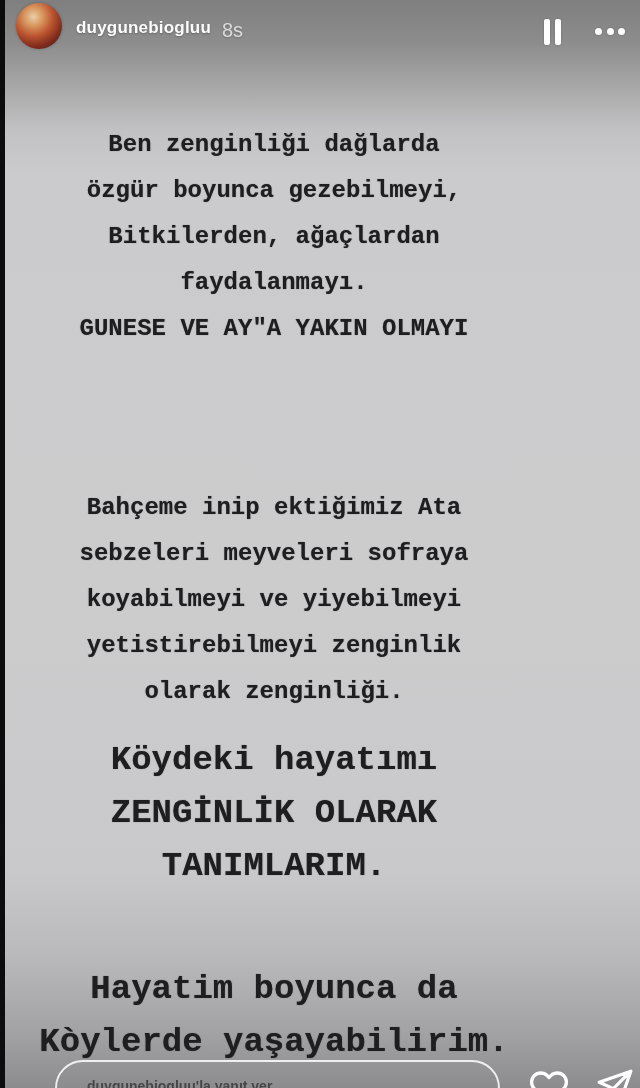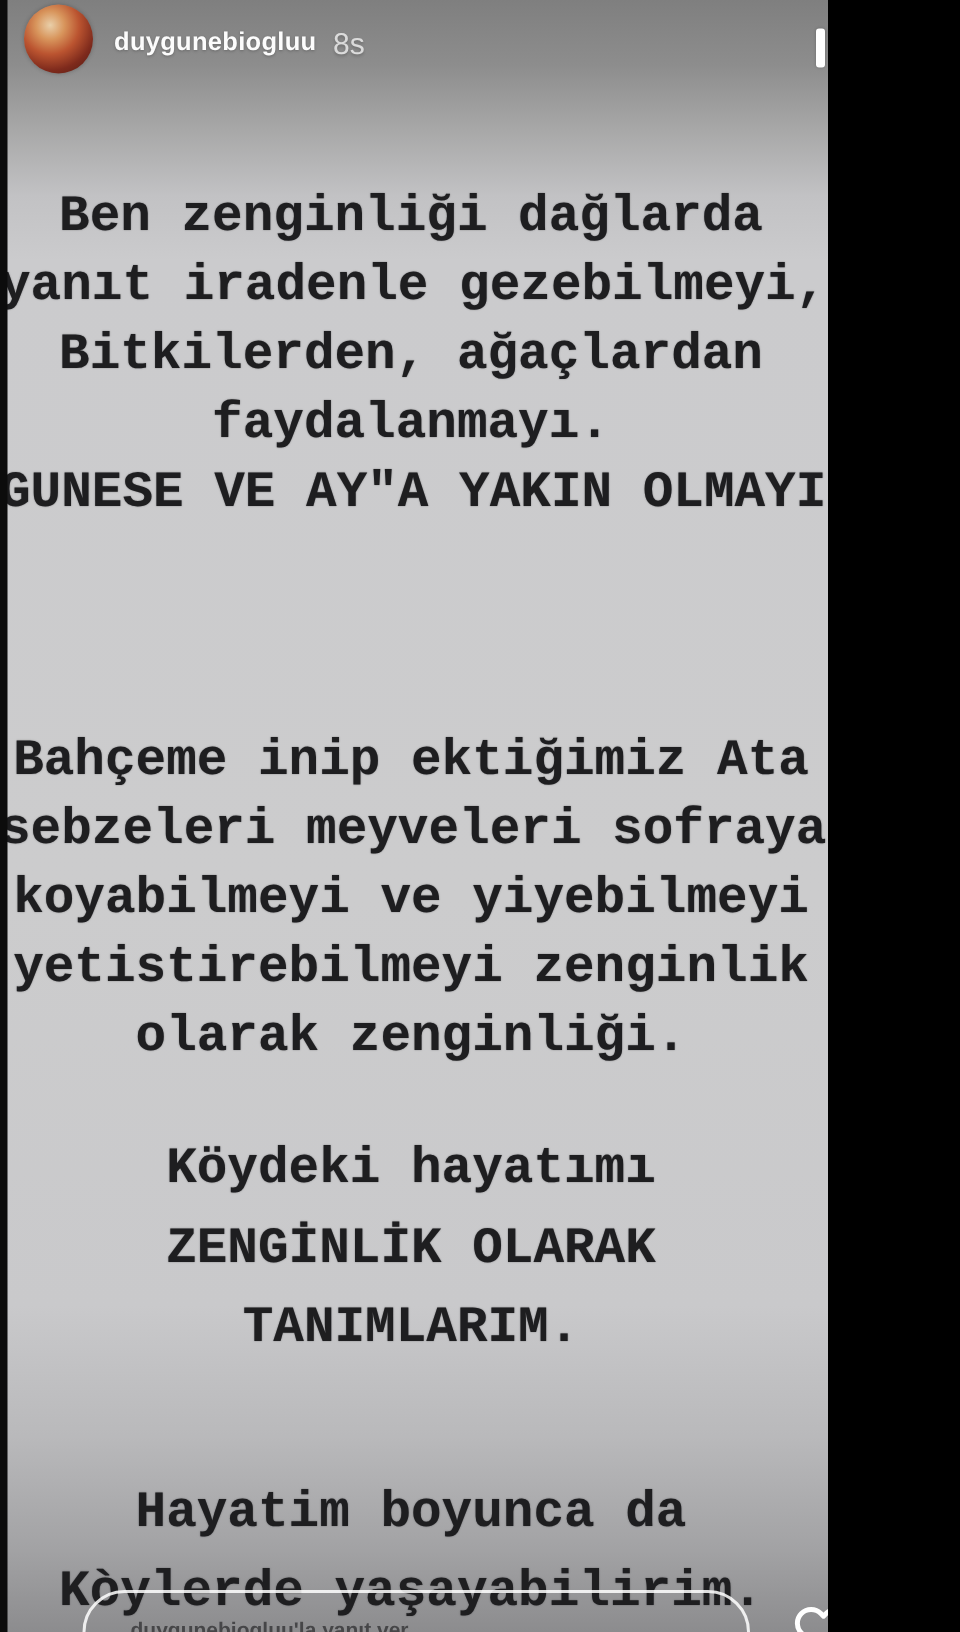--- a/index.html
+++ b/index.html
@@ -3,21 +3,21 @@
 <meta charset="utf-8">
 <style>
   html, body {
     margin: 0;
     padding: 0;
     background: #000;
     font-family: "Liberation Sans", sans-serif;
   }
   .screen {
     position: relative;
-    width: 552px;
+    width: 640px;
     height: 1088px;
     overflow: hidden;
     background: linear-gradient(180deg,
       #7f7f7f 0%,
       #8d8d8d 4%,
       #a8a8a8 8%,
       #c2c2c4 12%,
       #cbcbcd 16%,
       #cccccd 55%,
       #c9c9cb 80%,
@@ -103,22 +103,22 @@
     left: 0;
     width: 548px;
     text-align: center;
     font-family: "Liberation Mono", monospace;
     font-weight: 700;
     color: #1e1e20;
     text-shadow: 0 0 1px rgba(30,30,32,0.55);
     white-space: nowrap;
   }
   .para .line { display: block; }
-  .p-normal { font-size: 34px; line-height: 46px; }
-  .p-large  { font-size: 34px; line-height: 53px; margin-top: 20px; }
+  .p-normal { font-size: 24px; line-height: 46px; }
+  .p-large  { font-size: 34px; line-height: 53px; }
   .para-1 { top: 122px; }
   .para-2 { top: 485px; }
   .para-3 { top: 734px; }
   .para-4 { top: 963px; }
 
   
   .reply-pill {
     position: absolute;
     left: 55px; top: 1060px;
     width: 445px; height: 56px;
@@ -170,21 +170,21 @@
       </div>
     <div class="more-icon">
         <span></span>
         <span></span>
         <span></span>
       </div>
   </div>
 
   <div class="para p-normal para-1">
     <span class="line">Ben zenginliği dağlarda</span>
-    <span class="line">yanıt iradenle gezebilmeyi,</span>
+    <span class="line">özgür boyunca gezebilmeyi,</span>
     <span class="line">Bitkilerden, ağaçlardan</span>
     <span class="line">faydalanmayı.</span>
     <span class="line">GUNESE VE AY"A YAKIN OLMAYI</span>
   </div>
 
   <div class="para p-normal para-2">
     <span class="line">Bahçeme inip ektiğimiz Ata</span>
     <span class="line">sebzeleri meyveleri sofraya</span>
     <span class="line">koyabilmeyi ve yiyebilmeyi</span>
     <span class="line">yetistirebilmeyi zenginlik</span>

